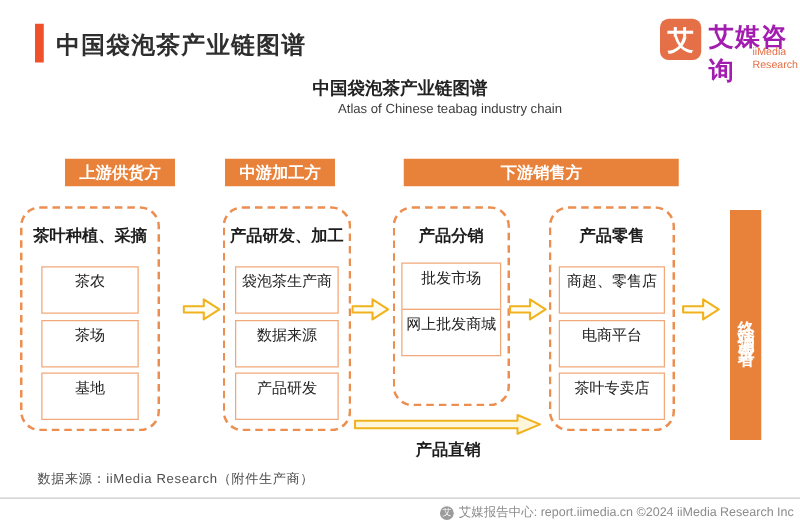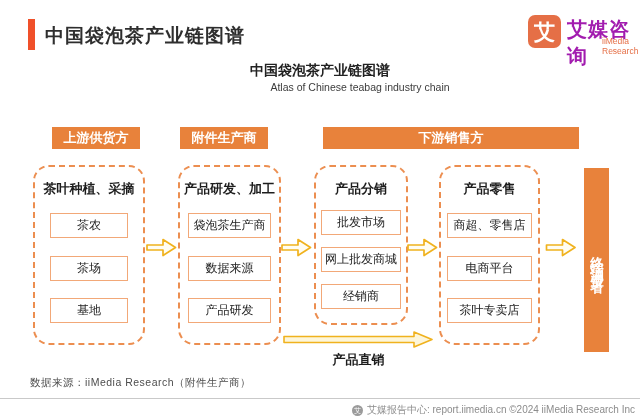--- a/index.html
+++ b/index.html
@@ -48,37 +48,37 @@
   }
 
   
   .stage-badge {
     position: absolute; top: 127px; height: 22px;
     background: #E8823B; color: #fff;
     font-size: 13px; font-weight: bold; line-height: 22px; text-align: center;
   }
   .stage-1 { left: 52px;  width: 88px; }
   .stage-2 { left: 180px; width: 88px; }
-  .stage-3 { left: 323px; width: 256px; }
+  .stage-3 { left: 323px; width: 220px; }
 
   
   .col {
     position: absolute; top: 165px; height: 180px;
     border: 2px dashed #EC8E50; border-radius: 16px; background: #fff;
   }
-  .col-1 { left: 33px;  width: 112px; }
+  .col-1 { left: 16px;  width: 112px; }
   .col-2 { left: 178px; width: 103px; }
   .col-3 { left: 314px; width: 94px; height: 160px; }
   .col-4 { left: 439px; width: 101px; }
   .col-header {
     position: absolute; top: 13px; left: 0; width: 100%;
     text-align: center; font-size: 13px; font-weight: bold; color: #1d1d1d;
   }
   .item {
-    position: absolute; height: 25px; line-height: 23px;
+    position: absolute; height: 38px; line-height: 23px;
     border: 1px solid #F2A878; background: #fff;
     text-align: center; font-size: 12px; color: #222;
     white-space: nowrap; overflow: hidden;
   }
   .col-1 .item { left: 15px; right: 15px; }
   .col-2 .item { left: 8px;  right: 8px; }
   .col-3 .item { left: 5px;  right: 5px; }
   .col-4 .item { left: 6px;  right: 6px; }
   .col .i1 { top: 46px; }
   .col .i2 { top: 89px; }
@@ -138,42 +138,41 @@
 <div class="accent-bar"></div>
 <div class="page-title">中国袋泡茶产业链图谱</div>
 <div class="logo-mark">艾</div>
 <div class="logo-cn">艾媒咨询</div>
 <div class="logo-en">iiMedia Research</div>
 
 <div class="chart-title">中国袋泡茶产业链图谱</div>
 <div class="chart-subtitle">Atlas of Chinese teabag industry chain</div>
 
 <div class="stage-badge stage-1">上游供货方</div>
-<div class="stage-badge stage-2">附件生产商</div>
+<div class="stage-badge stage-2">中游加工方</div>
 <div class="stage-badge stage-3">下游销售方</div>
 
 <div class="col col-1">
   <div class="col-header">茶叶种植、采摘</div>
   <div class="item i1">茶农</div>
   <div class="item i2">茶场</div>
   <div class="item i3">基地</div>
 </div>
 
 <div class="col col-2">
   <div class="col-header">产品研发、加工</div>
   <div class="item i1">袋泡茶生产商</div>
   <div class="item i2">数据来源</div>
   <div class="item i3">产品研发</div>
 </div>
 
 <div class="col col-3">
   <div class="col-header">产品分销</div>
   <div class="item i1">批发市场</div>
   <div class="item i2">网上批发商城</div>
-  <div class="item i3">经销商</div>
 </div>
 
 <div class="col col-4">
   <div class="col-header">产品零售</div>
   <div class="item i1">商超、零售店</div>
   <div class="item i3">茶叶专卖店</div>
   <div class="item i2">电商平台</div>
 </div>
 
 <svg class="flow-arrow arrow-a" viewBox="0 0 31 21">

